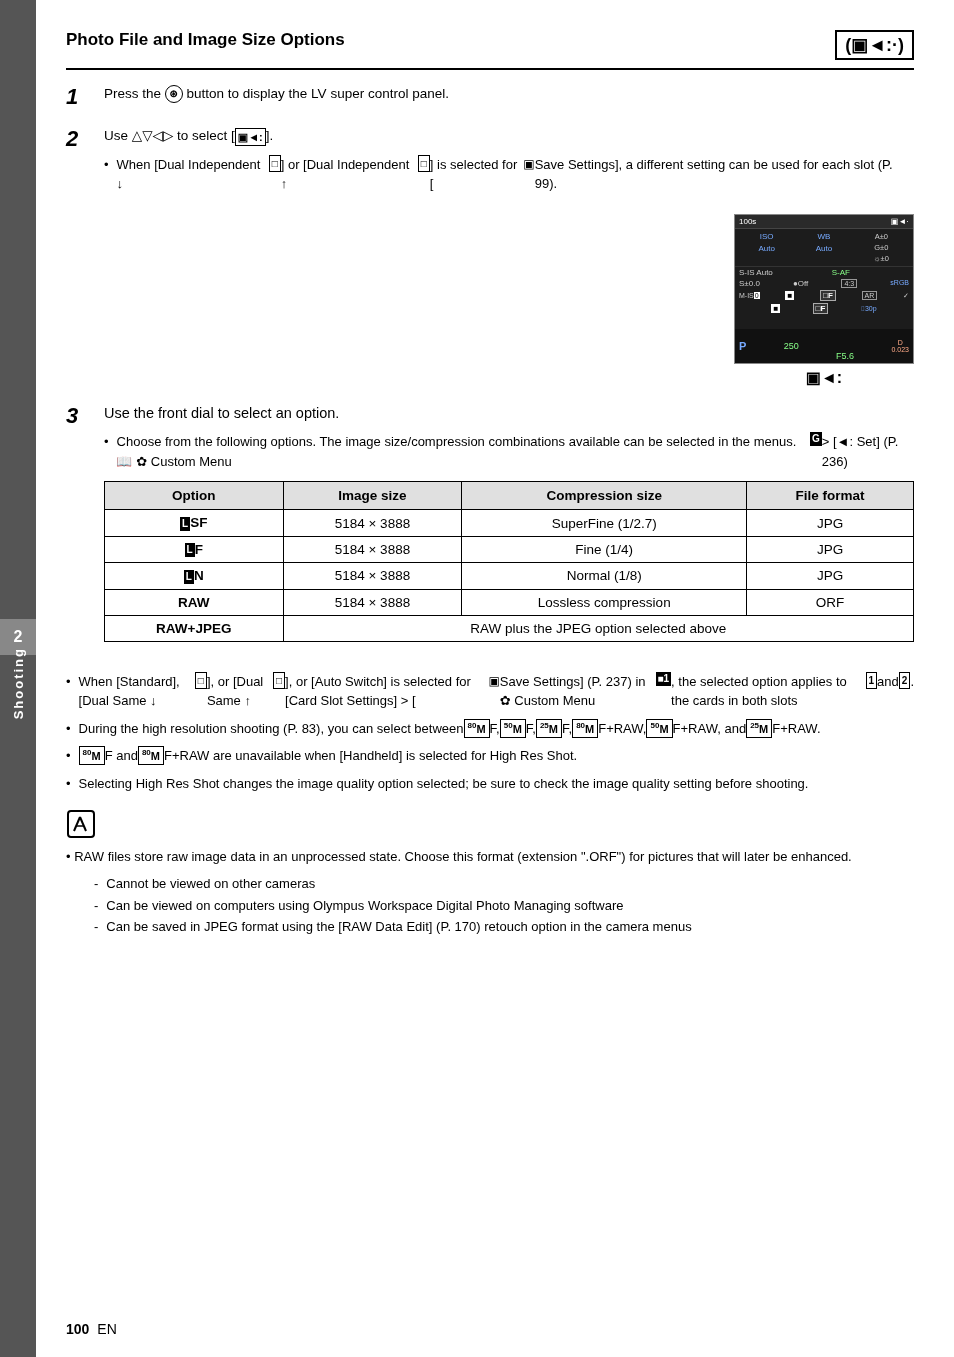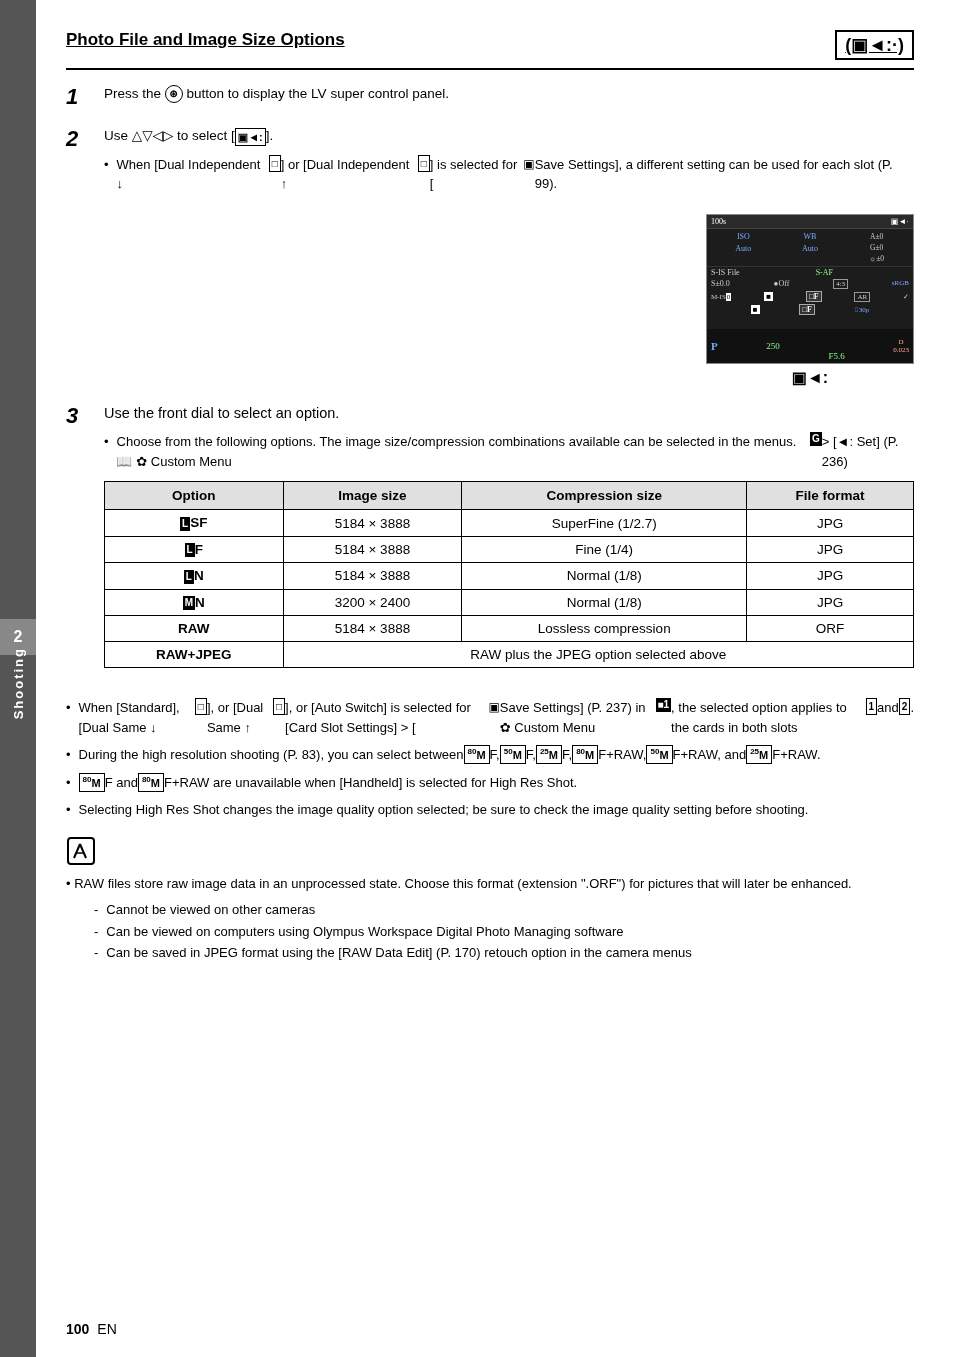--- a/index.html
+++ b/index.html
@@ -25,21 +25,20 @@
       position: relative;
     }
 
     .page-header {
       display: flex;
       justify-content: space-between;
       align-items: flex-start;
       border-bottom: 2px solid #000;
       padding-bottom: 8px;
       margin-bottom: 14px;
-      text-decoration: underline;
     }
 
     .page-title {
       font-size: 17px;
       font-weight: bold;
     }
 
     .header-icon {
       font-size: 18px;
       font-weight: bold;
@@ -274,34 +273,34 @@
           <div class="step-text-part">
             <p style="margin-bottom:8px;">Use △▽◁▷ to select [<span style="display:inline-block; border:1.5px solid #000; padding:0 2px; font-size:11px; font-weight:bold; vertical-align:middle;">▣◄:</span>].</p>
             <ul class="bullet-list">
               <li style="font-size:13px; line-height:1.5;">
                 When [Dual Independent ↓<span class="slot-box">□</span>] or [Dual Independent ↑<span class="slot-box">□</span>] is selected for [<span style="font-size:12px;">▣</span> Save Settings], a different setting can be used for each slot (P. 99).
               </li>
             </ul>
           </div>
 
           <div style="flex-shrink:0; text-align:center;">
-            <div style="width:208px; height:150px; background:#1c1c1c; border:1px solid #888; position:relative; overflow:hidden; font-size:8.5px; color:#ccc;font-family:Liberation Serif, serif;">
+            <div style="width:180px; height:150px; background:#1c1c1c; border:1px solid #888; position:relative; overflow:hidden; font-size:8.5px; color:#ccc;">
 
               <div style="display:flex; justify-content:space-between; align-items:center; padding:2px 4px; background:#2a2a2a; border-bottom:1px solid #444;">
                 <span style="color:#fff; font-size:8px;">100s</span>
                 <span style="color:#fff; font-size:8px;">▣◄·</span>
               </div>
 
               <div style="display:grid; grid-template-columns: 1fr 1fr 1fr; gap:0; padding:2px 3px; font-size:8px; line-height:1.5;">
                 <span style="color:#7af;">ISO<br>Auto</span>
                 <span style="color:#7af;">WB<br>Auto</span>
                 <span style="font-size:7.5px; color:#ccc;">A±0<br>G±0<br>☼±0</span>
               </div>
               <div style="display:flex; justify-content:space-between; padding:1px 4px; font-size:8px; color:#ccc; border-top:1px solid #333;">
-                <span>S-IS File</span>
+                <span>S-IS Auto</span>
                 <span style="color:#8f8;">S-AF</span>
                 <span></span>
               </div>
               <div style="display:flex; justify-content:space-between; padding:1px 4px; font-size:8px; color:#ccc;">
                 <span>S±0.0</span>
                 <span>●Off</span>
                 <span style="border:1px solid #999; padding:0 2px; font-size:7px;">4:3</span>
                 <span style="color:#7af; font-size:7px;">sRGB</span>
               </div>
               <div style="display:flex; justify-content:space-between; padding:1px 4px; font-size:8px; color:#ccc; align-items:center;">
@@ -363,26 +362,20 @@
                 <td>Fine (1/4)</td>
                 <td>JPG</td>
               </tr>
               <tr>
                 <td class="option-col"><span class="filled-box">L</span>N</td>
                 <td>5184 × 3888</td>
                 <td>Normal (1/8)</td>
                 <td>JPG</td>
               </tr>
               <tr>
-                <td class="option-col"><span class="filled-box">M</span>N</td>
-                <td>3200 × 2400</td>
-                <td>Normal (1/8)</td>
-                <td>JPG</td>
-              </tr>
-              <tr>
                 <td class="option-col"><strong>RAW</strong></td>
                 <td>5184 × 3888</td>
                 <td>Lossless compression</td>
                 <td>ORF</td>
               </tr>
               <tr>
                 <td class="option-col"><strong>RAW+JPEG</strong></td>
                 <td colspan="3">RAW plus the JPEG option selected above</td>
               </tr>
             </tbody>

